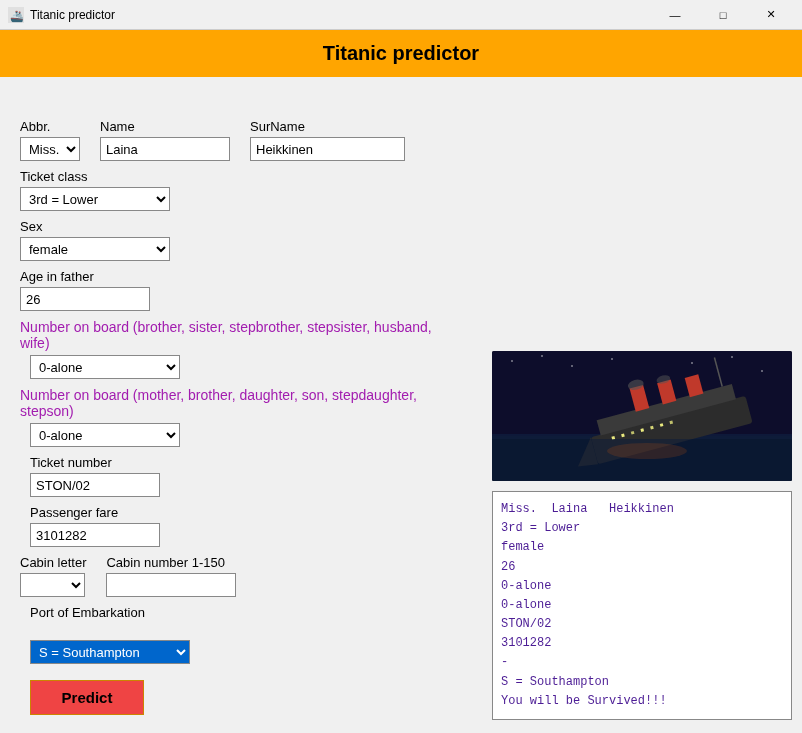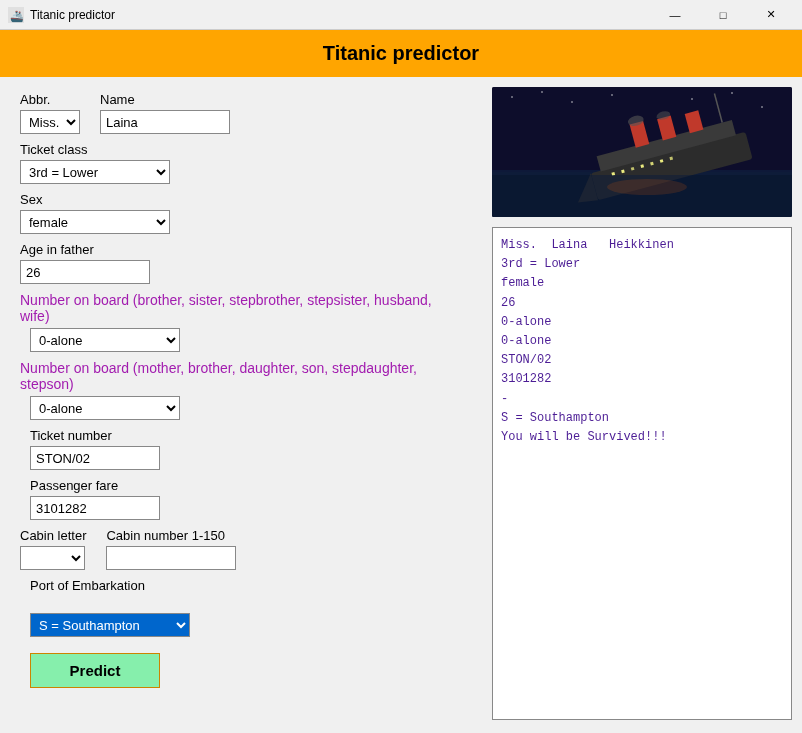--- a/index.html
+++ b/index.html
@@ -62,20 +62,21 @@
       color: #000;
     }
 
     
     .main-content {
       display: flex;
       flex-direction: row;
       padding: 0;
       background: #f0f0f0;
       height: calc(733px - 30px - 50px);
+      align-items: flex-end;
     }
 
     .left-panel {
       flex: 1;
       padding: 15px 20px;
     }
 
     .right-panel {
       width: 320px;
       padding: 10px;
@@ -168,28 +169,28 @@
 
     .full-width-label {
       font-size: 14px;
       color: #a21caf;
       margin-bottom: 4px;
       margin-top: 4px;
       display: block;
     }
 
     .predict-btn {
-      background: #86efac;
+      background: #ef4444;
       border: 1px solid #cc8400;
       color: #000;
       font-size: 15px;
       font-weight: bold;
       padding: 8px 26px;
       cursor: pointer;
-      width: 130px;
+      width: 114px;
       height: 35px;
       margin-top: 8px;
     }
 
     .section-indent {
       margin-left: 10px;
     }
   </style>
 </head>
 <body>
@@ -225,20 +226,24 @@
           <option>Mr.</option>
           <option>Mrs.</option>
           <option>Master.</option>
           <option>Dr.</option>
         </select>
       </div>
       <div class="form-group">
         <label class="form-label">Name</label>
         <input type="text" class="form-input name-input" value="Laina" style="">
       </div>
+      <div class="form-group">
+        <label class="form-label">SurName</label>
+        <input type="text" class="form-input surname-input" value="Heikkinen" style="">
+      </div>
     </div>
 
     <div class="form-group" style="margin-bottom:8px;">
       <label class="form-label">Ticket class</label>
       <select class="form-select ticket-class-select">
         <option>3rd = Lower</option>
         <option>2nd = Middle</option>
         <option>1st = Upper</option>
       </select>
     </div>

